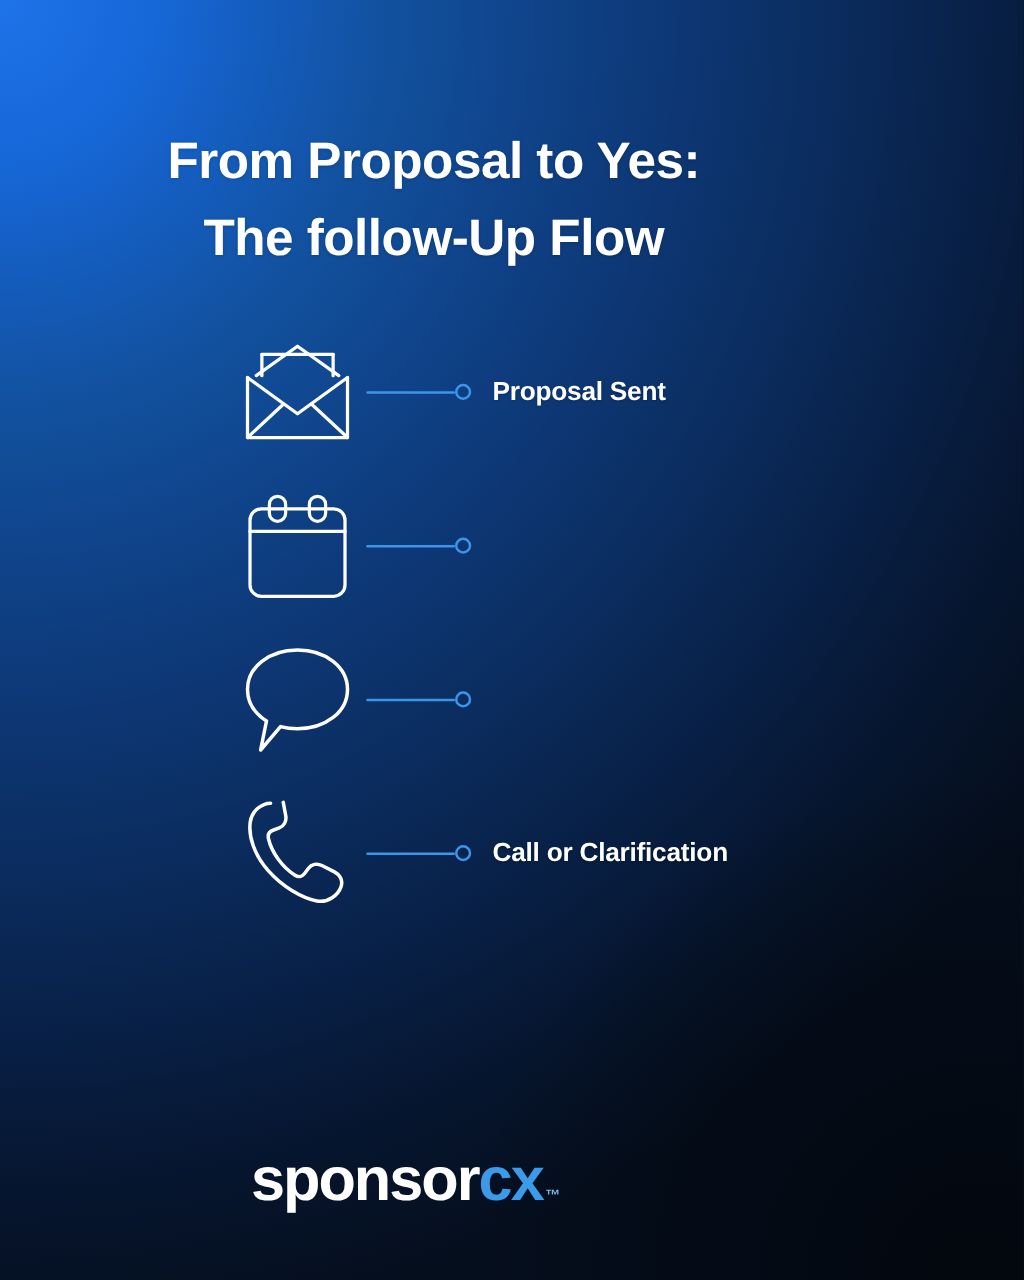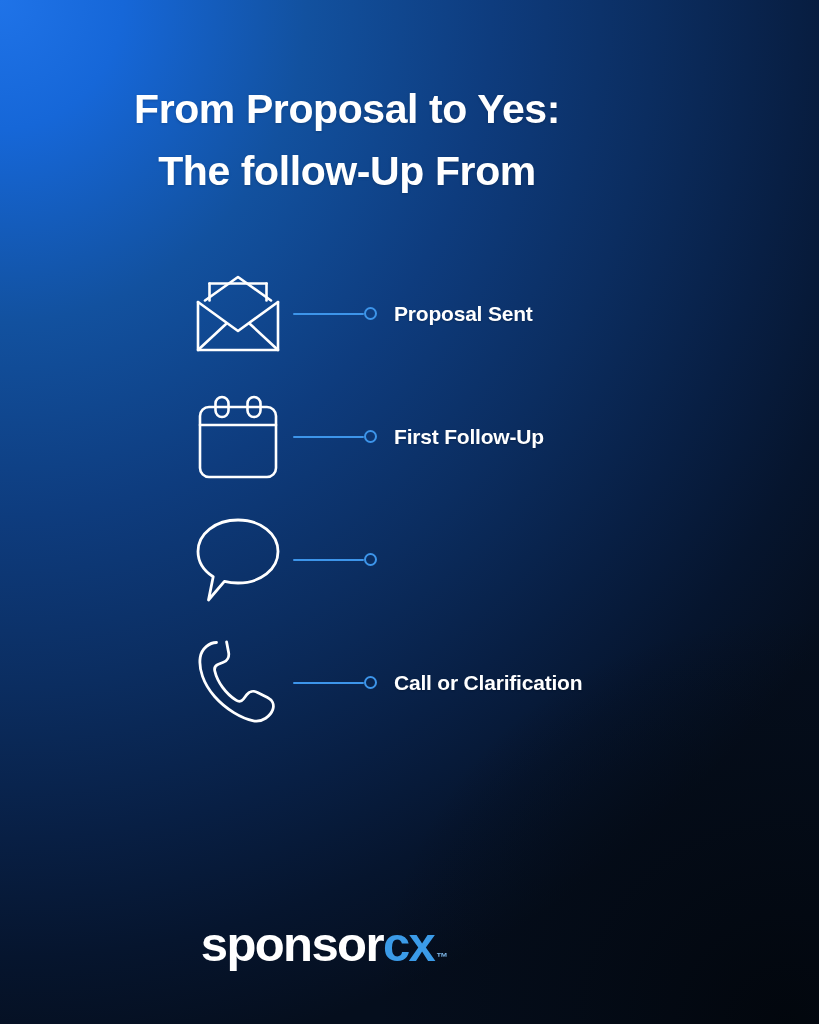--- a/index.html
+++ b/index.html
@@ -31,21 +31,21 @@
   }
 
   .layer {
     position: relative;
     z-index: 2;
   }
 
   
   .title-block {
     position: absolute;
-    top: 78px;
+    top: 97px;
     left: 0;
     width: 694px;
     text-align: center;
   }
   .title-line {
     color: #ffffff;
     font-size: 41px;
     font-weight: bold;
     letter-spacing: -0.4px;
     line-height: 62px;
@@ -145,21 +145,21 @@
     margin-left: 2px;
   }
 </style>
 </head>
 <body>
 
 <div id="poster">
 
   <div class="title-block layer">
     <div class="title-line">From Proposal to Yes:</div>
-    <div class="title-line">The follow-Up From</div>
+    <div class="title-line">The follow-Up Flow</div>
   </div>
 
   <div class="steps layer">
 
     <div class="step">
       <div class="icon-cell">
         <svg width="86" height="84" viewBox="0 0 86 84" fill="none" stroke="#ffffff" stroke-width="2.6" stroke-linecap="round" stroke-linejoin="round">
           <path d="M10 28.5 L43 5 L76 28.5"></path>
           <path d="M14.5 11.5 L14.5 28.5"></path>
           <path d="M71.5 11.5 L71.5 28.5"></path>
@@ -183,21 +183,20 @@
           <rect x="3" y="13" width="76" height="70" rx="9"></rect>
           <path d="M3 31 L79 31"></path>
           <rect x="18.5" y="3" width="13" height="20" rx="6.5"></rect>
           <rect x="50.5" y="3" width="13" height="20" rx="6.5"></rect>
         </svg>
       </div>
       <div class="connector">
         <span class="line"></span>
         <span class="dot"></span>
       </div>
-      <div class="step-label">First Follow-Up</div>
     </div>
 
     <div class="step">
       <div class="icon-cell">
         <svg width="86" height="88" viewBox="0 0 86 88" fill="none" stroke="#ffffff" stroke-width="2.8" stroke-linecap="round" stroke-linejoin="round">
           <path d="M43 4 C65.6 4 83 17.6 83 35.5 C83 53.4 65.6 67 43 67
                    C38.2 67 33.6 66.4 29.4 65.3
                    L13.5 84 L18.2 60.8
                    C8.9 54.8 3 45.8 3 35.5 C3 17.6 20.4 4 43 4 Z"></path>
         </svg>

